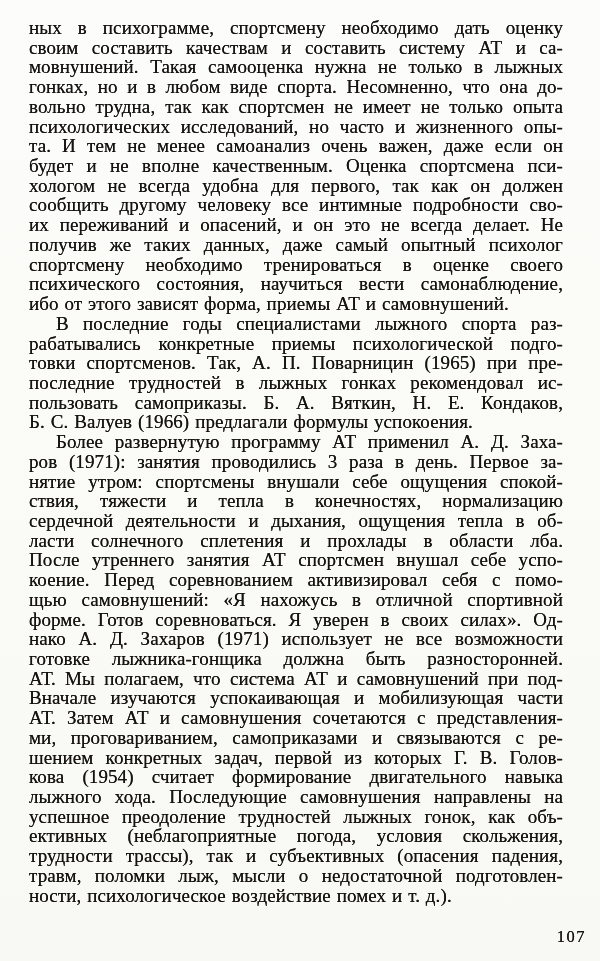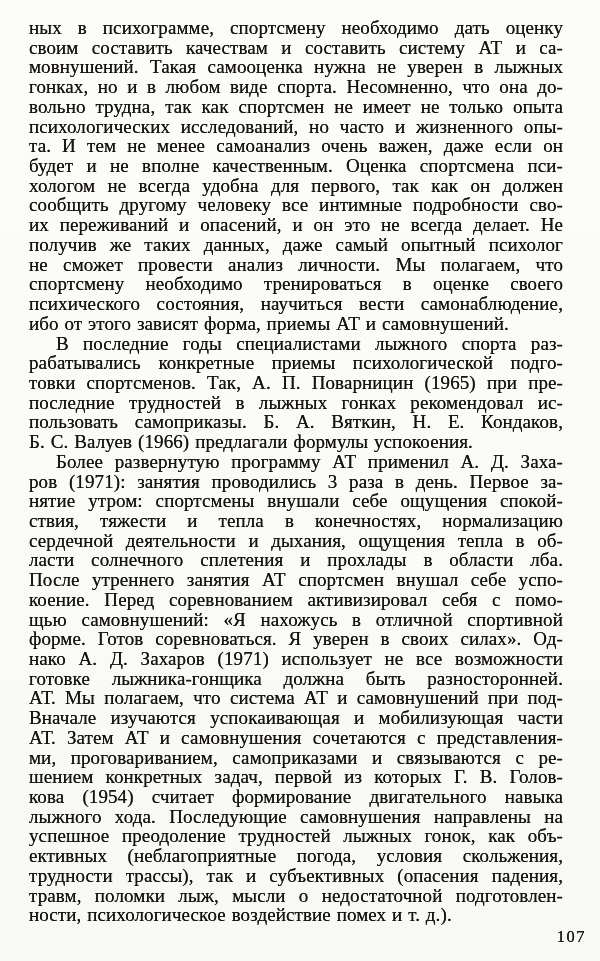--- a/index.html
+++ b/index.html
@@ -53,31 +53,30 @@
     text-shadow: 0 0 0.45px rgba(10, 8, 6, 0.85);
   }
 </style>
 </head>
 <body>
 
 <div class="page">
   <div class="text-block">
       <div class="line">ных в психограмме, спортсмену необходимо дать оценку</div>
       <div class="line">своим составить качествам и составить систему АТ и са-</div>
-      <div class="line">мовнушений. Такая самооценка нужна не уверен в лыжных</div>
+      <div class="line">мовнушений. Такая самооценка нужна не только в лыжных</div>
       <div class="line">гонках, но и в любом виде спорта. Несомненно, что она до-</div>
       <div class="line">вольно трудна, так как спортсмен не имеет не только опыта</div>
       <div class="line">психологических исследований, но часто и жизненного опы-</div>
       <div class="line">та. И тем не менее самоанализ очень важен, даже если он</div>
       <div class="line">будет и не вполне качественным. Оценка спортсмена пси-</div>
       <div class="line">хологом не всегда удобна для первого, так как он должен</div>
       <div class="line">сообщить другому человеку все интимные подробности сво-</div>
       <div class="line">их переживаний и опасений, и он это не всегда делает. Не</div>
       <div class="line">получив же таких данных, даже самый опытный психолог</div>
-      <div class="line">не сможет провести анализ личности. Мы полагаем, что</div>
       <div class="line">спортсмену необходимо тренироваться в оценке своего</div>
       <div class="line">психического состояния, научиться вести самонаблюдение,</div>
       <div class="line para-end">ибо от этого зависят форма, приемы АТ и самовнушений.</div>
       <div class="line indent">В последние годы специалистами лыжного спорта раз-</div>
       <div class="line">рабатывались конкретные приемы психологической подго-</div>
       <div class="line">товки спортсменов. Так, А. П. Поварницин (1965) при пре-</div>
       <div class="line">последние трудностей в лыжных гонках рекомендовал ис-</div>
       <div class="line">пользовать самоприказы. Б. А. Вяткин, Н. Е. Кондаков,</div>
       <div class="line para-end">Б. С. Валуев (1966) предлагали формулы успокоения.</div>
       <div class="line indent">Более развернутую программу АТ применил А. Д. Заха-</div>

